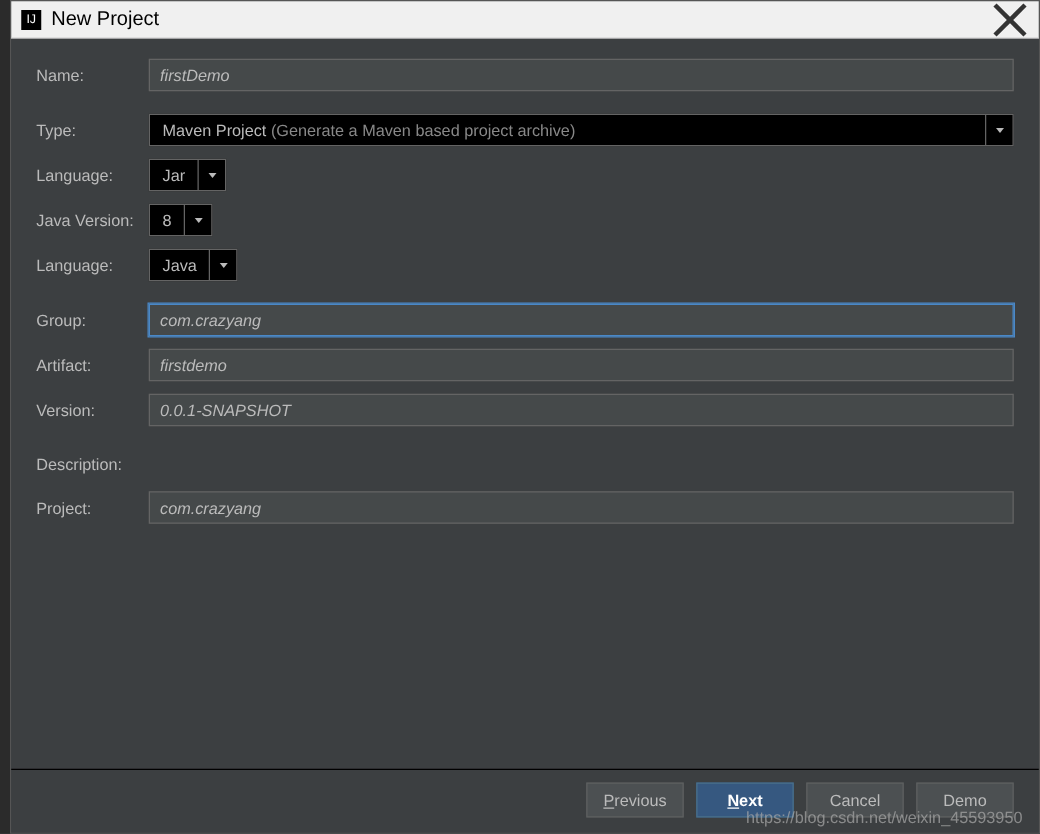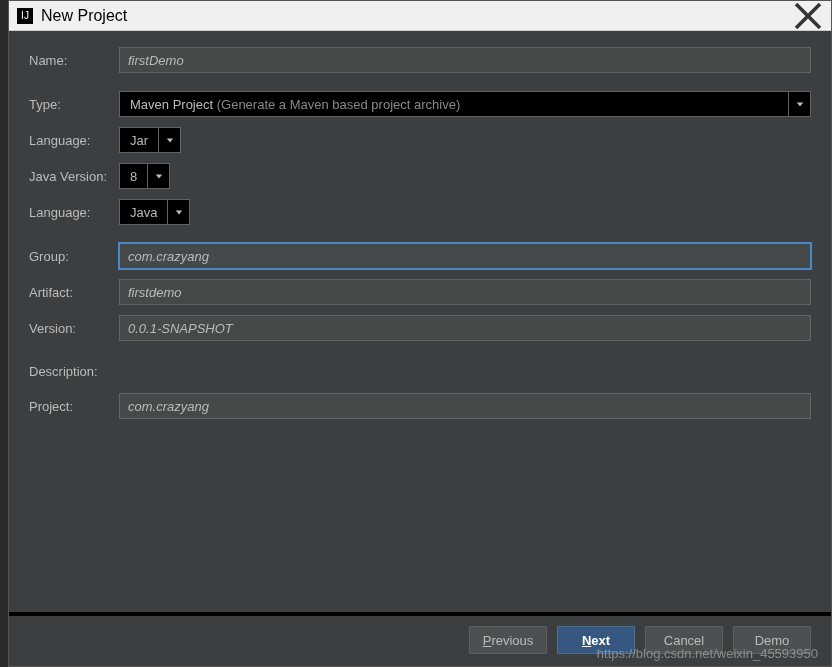--- a/index.html
+++ b/index.html
@@ -116,21 +116,21 @@
       align-items: center;
       justify-content: center;
       cursor: pointer;
       color: #bbbbbb;
     }
     .dropdown-arrow svg { width: 8px; height: 8px; }
     .dropdown.wide { flex: 1; }
     .dropdown.wide .dropdown-text { flex: 1; }
     .spacer-row { height: 8px; }
     .footer {
-      border-top: 4px solid #000000;
+      border-top: 1px solid #000000;
       padding: 10px 20px 12px 20px;
       display: flex;
       justify-content: flex-end;
       gap: 10px;
       background: #3c3f41;
       position: relative;
     }
     .btn {
       min-width: 78px;
       height: 28px;

